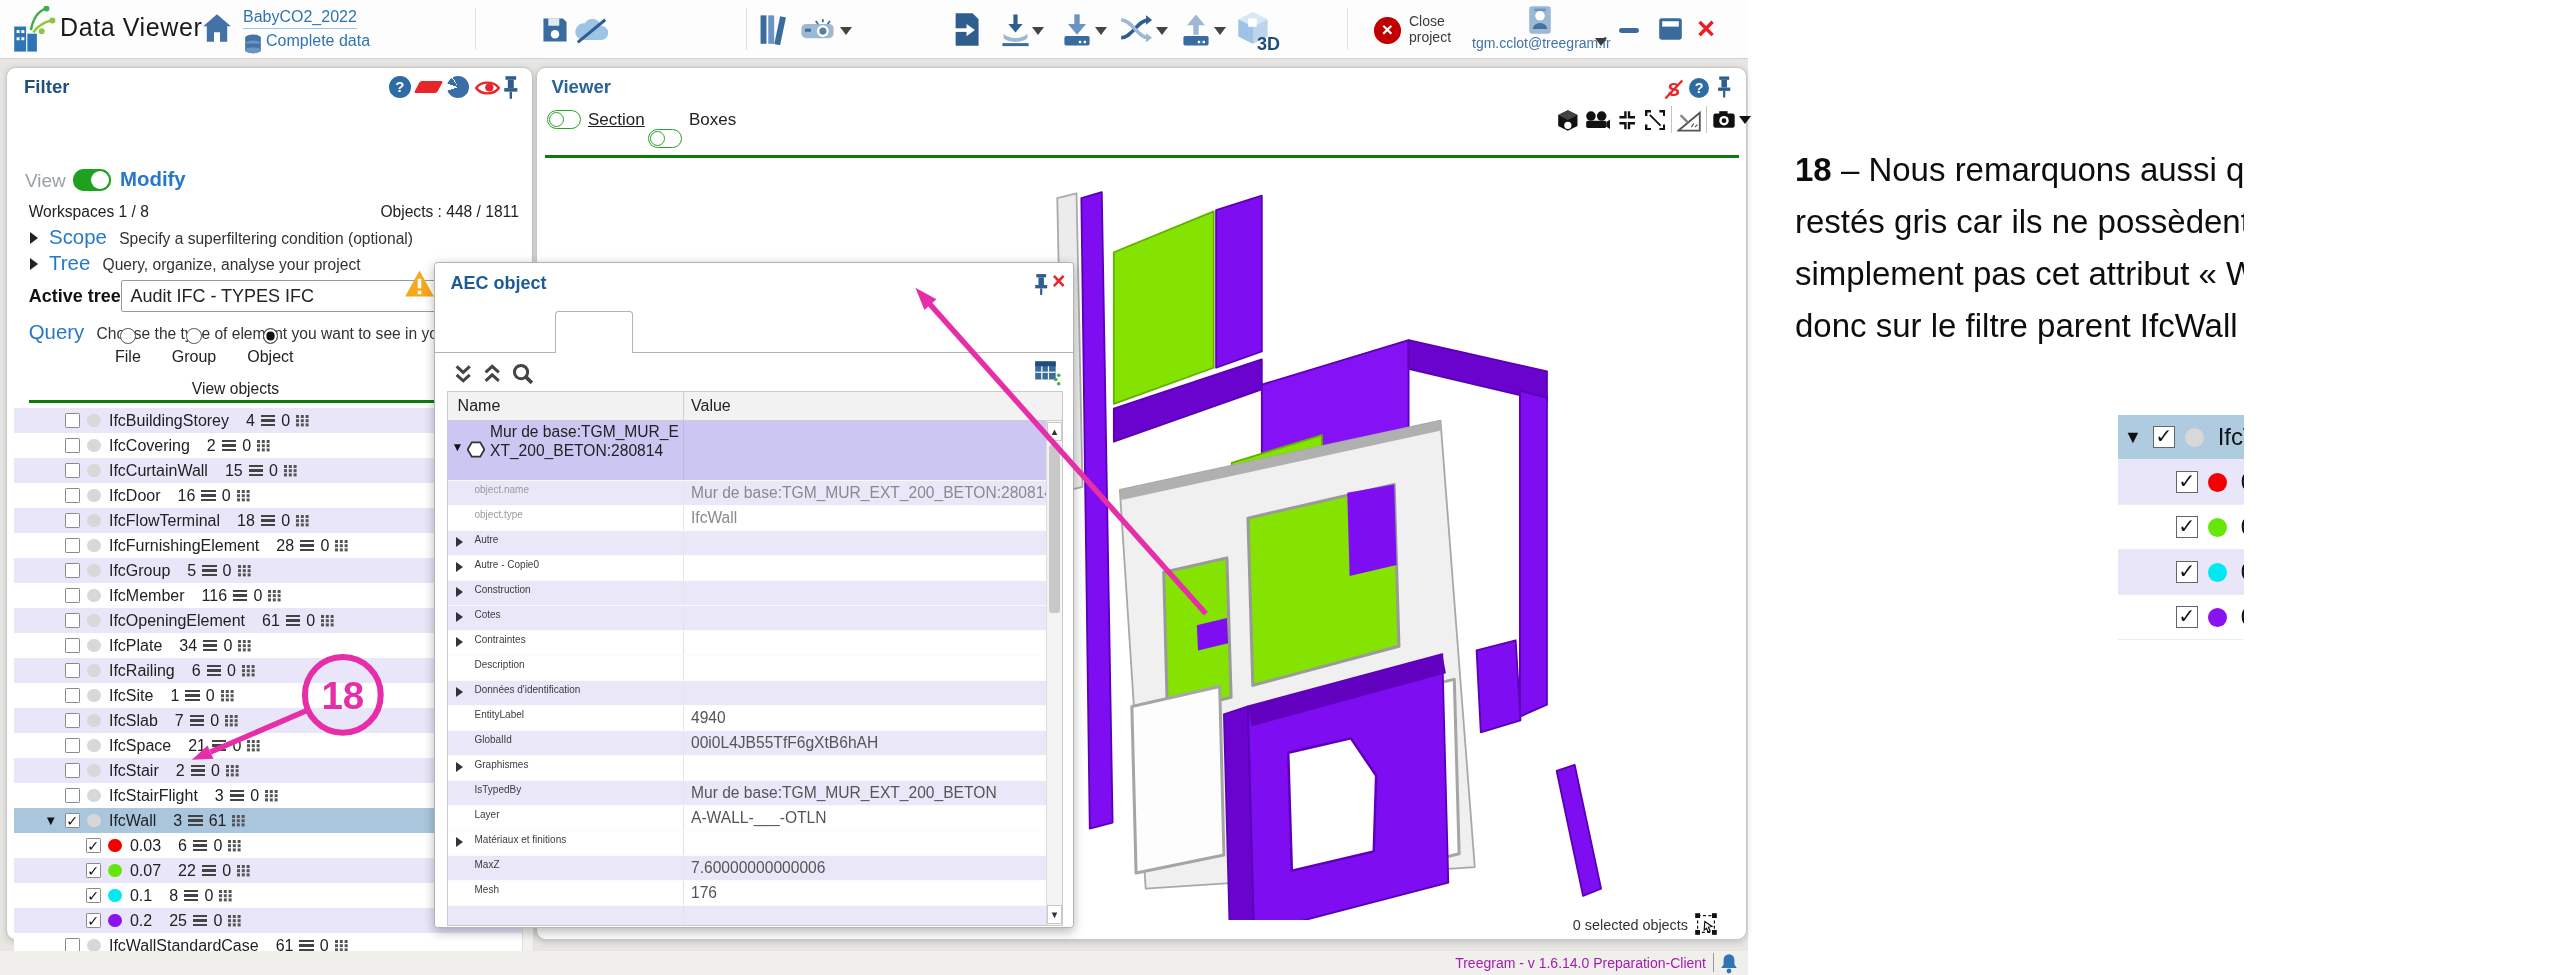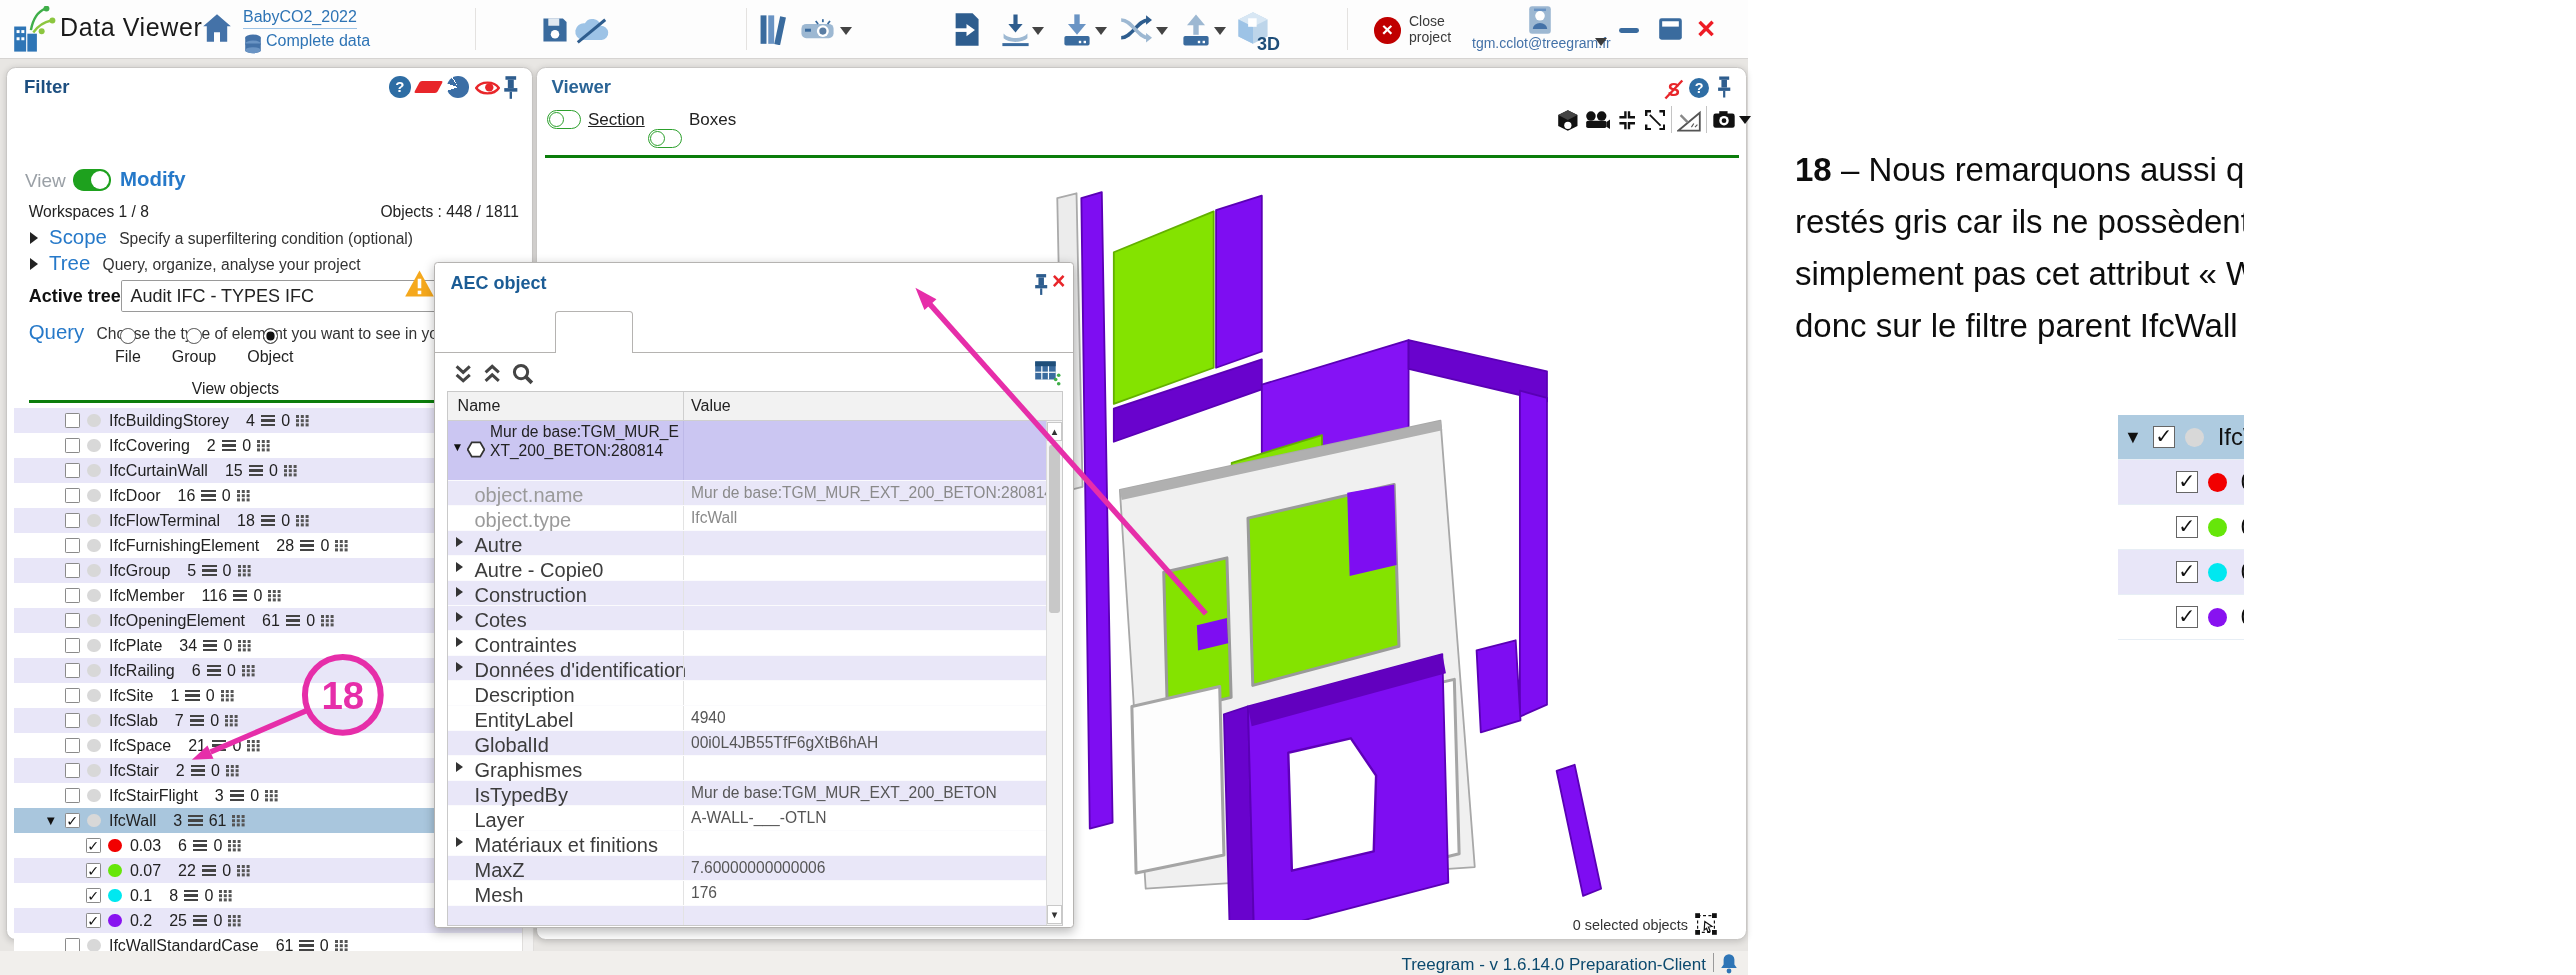--- a/index.html
+++ b/index.html
@@ -13,21 +13,21 @@
   #app-title{left:60px;top:13.2px;font-size:25px;color:#1a1a1a;letter-spacing:0.6px;}
   #proj-name{left:243px;top:8.4px;font-size:16px;color:#2e74b5;border-bottom:1.2px solid #9dc3e6;padding-bottom:1.2px;}
   #proj-sub{left:266px;top:32px;font-size:16px;color:#2e74b5;}
   .close-proj-label{font-size:14px;color:#3a3a3a;line-height:16px;}
   #user-email{left:1472px;top:35px;font-size:14px;color:#4472a8;}
   .win-caret{width:0;height:0;border-left:6.6px solid transparent;border-right:6.6px solid transparent;border-top:8.4px solid #3a3a3a;}
 
   
   #appbg{left:0;top:59px;width:1748px;height:917px;background:#e8e6e3;z-index:0;}
   #statusbar{left:0;top:951px;width:1748px;height:24px;background:#f1efec;z-index:4;}
-  #status-text{position:absolute;right:42px;top:3.6px;font-size:17px;color:#0c4a6e;}
+  #status-text{position:absolute;right:42px;top:3.6px;font-size:14px;color:#a21caf;}
   #status-divider{position:absolute;right:34px;top:2.4px;width:1.2px;height:19px;background:#9a9a9a;}
 
   
   .panel{background:#fff;border:1.2px solid #c9c7c5;border-radius:9.6px;box-shadow:0 1.8px 6px rgba(0,0,0,.16);z-index:1;}
   #filter-panel{left:6px;top:67px;width:527px;height:873px;}
   #viewer-panel{left:536px;top:67px;width:1211px;height:873px;}
   .panel-title{font-size:18.6px;font-weight:bold;color:#1d4f80;}
 
   
   .hicon{position:absolute;top:8.4px;width:21.7px;height:21.7px;}
@@ -81,21 +81,21 @@
   .tab.active-box{top:48px;height:42px;border:1.2px solid #b5b3b1;border-bottom:none;background:#fff;border-radius:3.6px 3.6px 0 0;color:#2679c9;text-align:center;line-height:35px;z-index:2;}
   #tab-underline{left:0;top:89px;width:638px;height:1.2px;background:#b5b3b1;z-index:1;}
 
   #attr-table{left:12px;top:128px;width:616px;height:535px;border:1.2px solid #c9c9c9;background:#fff;overflow:hidden;}
   #attr-head{height:29px;background:#f2f2f2;border-bottom:1.2px solid #cfcfcf;position:relative;}
   .col-div{position:absolute;left:235px;top:0;bottom:0;width:1.2px;background:#cfcfcf;}
   .hdr-cell{position:absolute;top:4.8px;font-size:16px;color:#222;}
   #attr-rows{position:absolute;left:0;top:29px;width:599px;}
   .arow{position:relative;height:25px;background:#fff;border-bottom:1.2px solid #fbfbfd;}
   .arow.alt{background:#e9e7f8;}
-  .a-name{position:absolute;left:26.5px;top:3px;font-size:20px;color:#3c3c3c;white-space:nowrap;}
+  .a-name{position:absolute;left:26.5px;top:3px;font-size:10px;color:#3c3c3c;white-space:nowrap;}
   .a-val{position:absolute;left:243px;top:3px;font-size:15.6px;color:#555;white-space:nowrap;}
   .arow.muted .a-name{color:#9a9a9a;}
   .arow.muted .a-val{color:#8a8a8a;}
   .a-arrow{position:absolute;left:8.4px;top:6px;width:0;height:0;border-top:5.4px solid transparent;border-bottom:5.4px solid transparent;border-left:7.2px solid #333;}
   #sel-row{position:absolute;left:0;top:29px;width:599px;height:60px;background:#cbc6f2;border-bottom:1.2px solid #fbfbfd;}
   #sel-row-wrap{position:absolute;left:42px;top:1.2px;width:198px;font-size:15.6px;color:#222;line-height:19px;word-break:break-all;}
   #attr-scroll{position:absolute;right:0;top:29px;width:15.6px;bottom:0;background:#f4f4f4;border-left:1.2px solid #dcdcdc;}
   #attr-scroll .sb-btn{position:absolute;left:0;width:14.4px;height:19px;background:#fff;border:0.6px solid #c9c9c9;color:#333;font-size:9.6px;text-align:center;line-height:18px;}
   #attr-scroll .sb-thumb{position:absolute;left:1.8px;top:24px;width:10.8px;height:168px;background:#c8c8c8;border-radius:2.4px;}
 
@@ -767,29 +767,29 @@
     <span class="a-name">Cotes</span>
     <span class="a-val"></span>
     <span class="col-div" style="background:#e3e3e3;"></span>
   </div>
           <div class="arow">
     <span class="a-arrow" style="display: block;"></span>
     <span class="a-name">Contraintes</span>
     <span class="a-val"></span>
     <span class="col-div" style="background:#e3e3e3;"></span>
   </div>
+          <div class="arow">
+
+    <span class="a-name">Description</span>
+    <span class="a-val"></span>
+    <span class="col-div" style="background:#e3e3e3;"></span>
+  </div>
           <div class="arow alt">
     <span class="a-arrow" style="display: block;"></span>
     <span class="a-name">Données d'identification</span>
-    <span class="a-val"></span>
-    <span class="col-div" style="background:#e3e3e3;"></span>
-  </div>
-          <div class="arow">
-
-    <span class="a-name">Description</span>
     <span class="a-val"></span>
     <span class="col-div" style="background:#e3e3e3;"></span>
   </div>
           <div class="arow">
 
     <span class="a-name">EntityLabel</span>
     <span class="a-val">4940</span>
     <span class="col-div" style="background:#e3e3e3;"></span>
   </div>
           <div class="arow alt">

